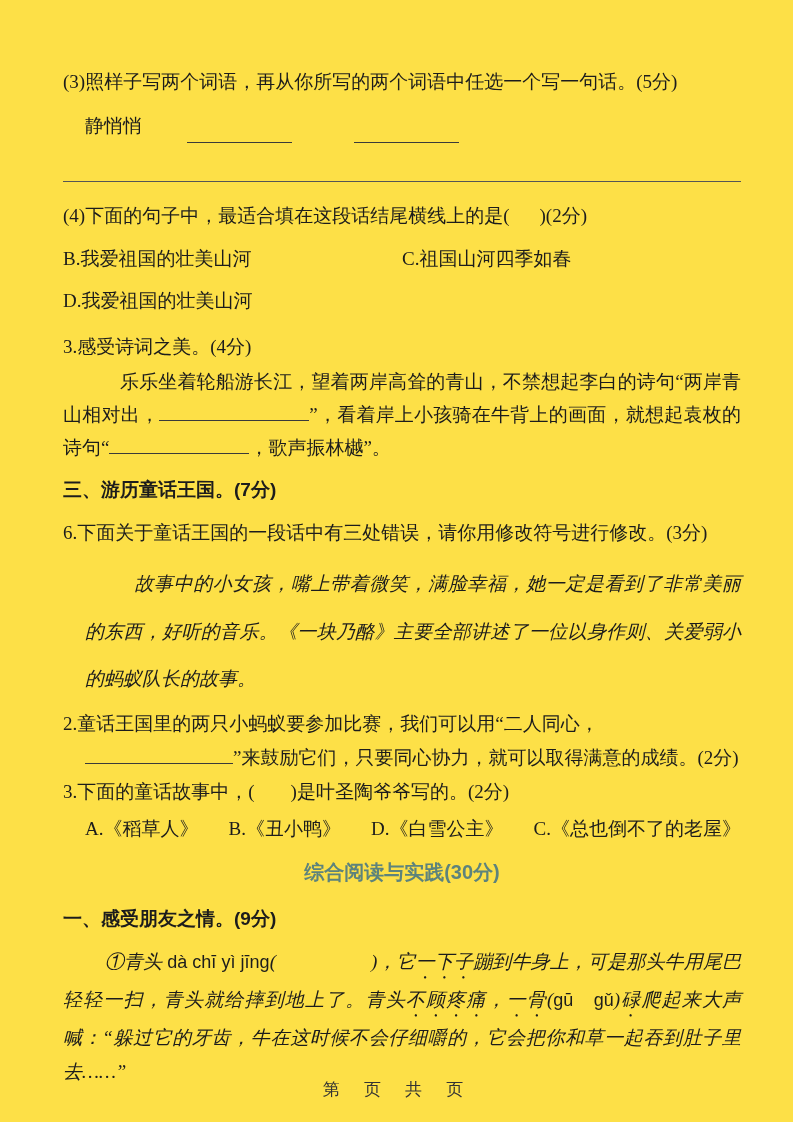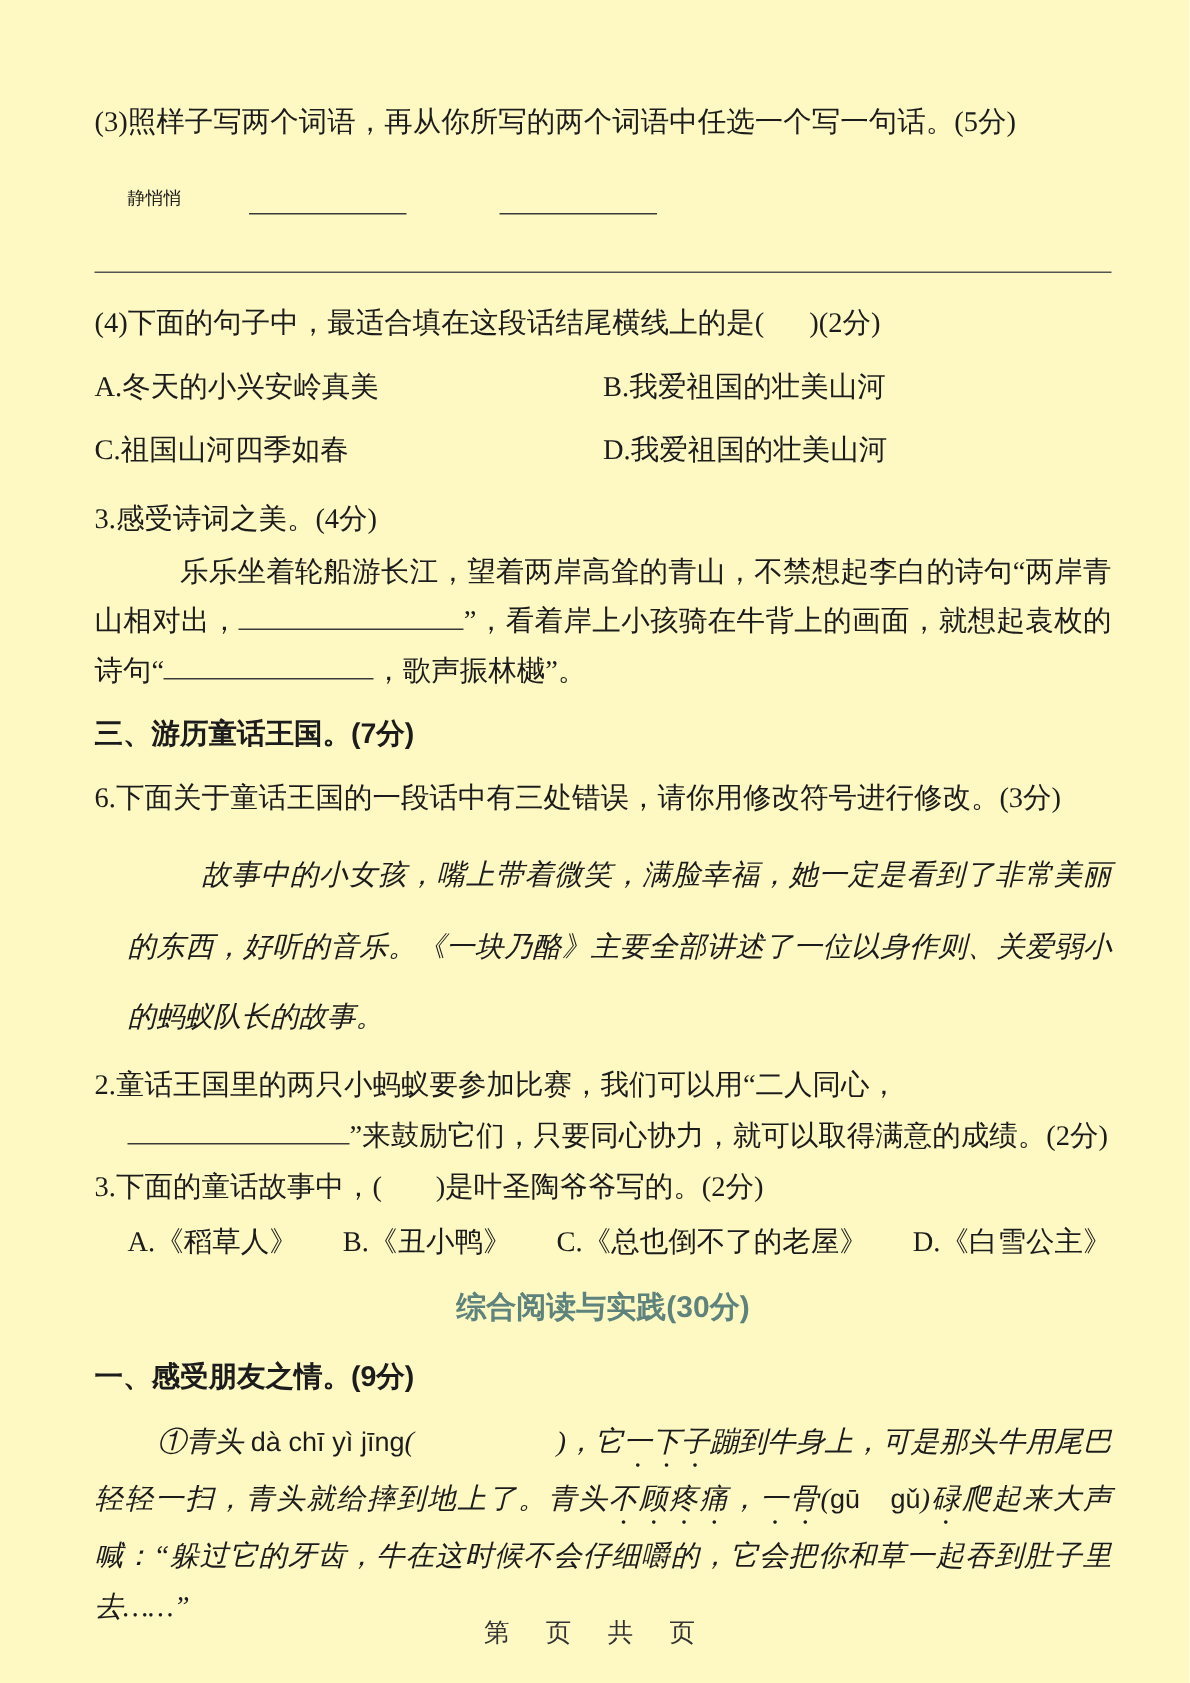--- a/index.html
+++ b/index.html
@@ -1,34 +1,34 @@
 <!DOCTYPE html>
 <html><head>
 <meta charset="utf-8">
 <style>
   html,body { margin:0; padding:0; background:#ffffff; }
   .page {
     position:relative;
     width:793px; height:1122px;
     box-sizing:border-box;
     padding:64px 52px 0 63px;
-    background:#fef9c3;
+    background:#fde047;
     color:#1c1c1c;
     font-family:"Liberation Serif", serif;
     font-size:19px;
     line-height:1.85;
     overflow:hidden;
   }
   .sub { margin-left:22px; }
   .item { padding-left:22px; text-indent:-22px; line-height:1.8; }
   .block { margin:0; }
   .stem { display:block; }
   .mb12 { margin-bottom:10px; }
   .word-row { display:flex; align-items:flex-end; height:34px; margin-bottom:4px; }
-  .word { font-size:12px; }
+  .word { font-size:19px; }
   .blank {
     display:inline-block;
     border-bottom:1.5px solid #3a3a3a;
     height:1.05em;
     vertical-align:baseline;
   }
   .w105 { width:105px; } .w150 { width:150px; } .w140 { width:140px; } .w148 { width:148px; }
   .ml45 { margin-left:45px; } .ml62 { margin-left:62px; }
   .gap { display:inline-block; }
   .g30 { width:30px; } .g36 { width:36px; } .g95 { width:95px; }
@@ -109,21 +109,20 @@
     <span class="word">静悄悄</span>
     <span class="blank w105 ml45"></span>
     <span class="blank w105 ml62"></span>
   </div>
   <div class="write-line sub"></div>
 
   <div class="block sub">
     <span>(4)下面的句子中，最适合填在这段话结尾横线上的是(</span><span class="gap g30"></span><span>)(2分)</span>
   </div>
   <div class="opt-grid sub">
-    <span>A.冬天的小兴安岭真美</span>
     <span>B.我爱祖国的壮美山河</span>
     <span>C.祖国山河四季如春</span>
     <span>D.我爱祖国的壮美山河</span>
   </div>
 
   <div class="block">
     <span class="stem">3.感受诗词之美。(4分)</span>
   </div>
   <p class="poem"><span>乐乐坐着轮船游长江，望着两岸高耸的青山，不禁想起李白的诗句“两岸青山相对出，</span><span class="blank w150"></span><span>”，看着岸上小孩骑在牛背上的画面，就想起袁枚的诗句“</span><span class="blank w140"></span><span>，歌声振林樾”。</span></p>
 
@@ -132,22 +131,22 @@
     <span>6.下面关于童话王国的一段话中有三处错误，请你用修改符号进行修改。(3分)</span>
   </div>
   <p class="kai kai-passage">故事中的小女孩，嘴上带着微笑，满脸幸福，她一定是看到了非常美丽的东西，好听的音乐。《一块乃酪》主要全部讲述了一位以身作则、关爱弱小的蚂蚁队长的故事。</p>
   <div class="block item"><span>2.童话王国里的两只小蚂蚁要参加比赛，我们可以用“二人同心，</span><span class="blank w148"></span><span>”</span><span>来鼓励它们，只要同心协力，就可以取得满意的成绩。(2分)</span></div>
   <div class="block item">
     <span>3.下面的童话故事中，(</span><span class="gap g36"></span><span>)是叶圣陶爷爷写的。(2分)</span>
   </div>
   <div class="opt-row">
     <span>A.《稻草人》</span>
     <span>B.《丑小鸭》</span>
+    <span>D.《白雪公主》</span>
     <span>C.《总也倒不了的老屋》</span>
-    <span>D.《白雪公主》</span>
   </div>
 
   <div class="part-title">综合阅读与实践(30分)</div>
 
   <div class="sec-title">一、感受朋友之情。(9分)</div>
   <div class="reading kai">
     <p><span>①青头 </span><span class="py">dà chī yì jīng</span><span>(</span><span class="gap g95"></span><span>)，它</span><span class="em">一下子</span><span>蹦到牛身上，可是那头牛用尾巴轻轻一扫，青头就给摔到地上了。青头</span><span class="em">不顾疼痛</span><span>，</span><span class="em">一骨</span><span>(</span><span class="py">gū　gǔ</span><span>)</span><span class="em">碌</span><span>爬起来大声喊：“躲过它的牙齿，牛在这时候不会仔细嚼的，它会把你和草一起吞到肚子里去……”</span></p>
 
   </div>
 

